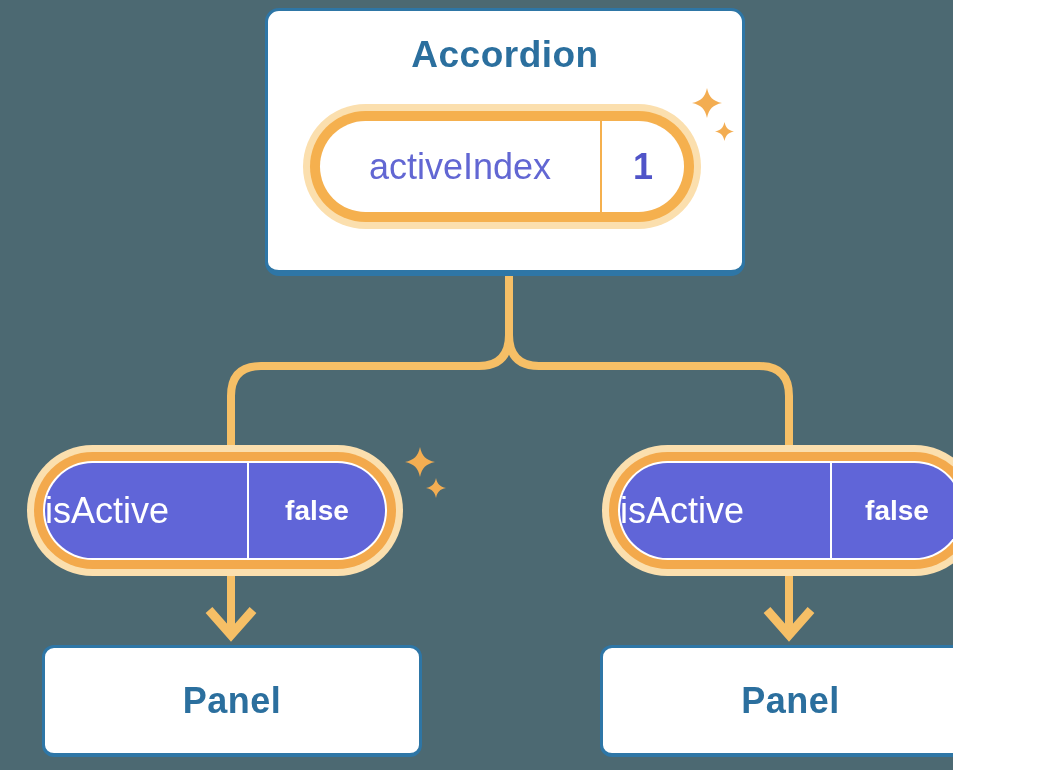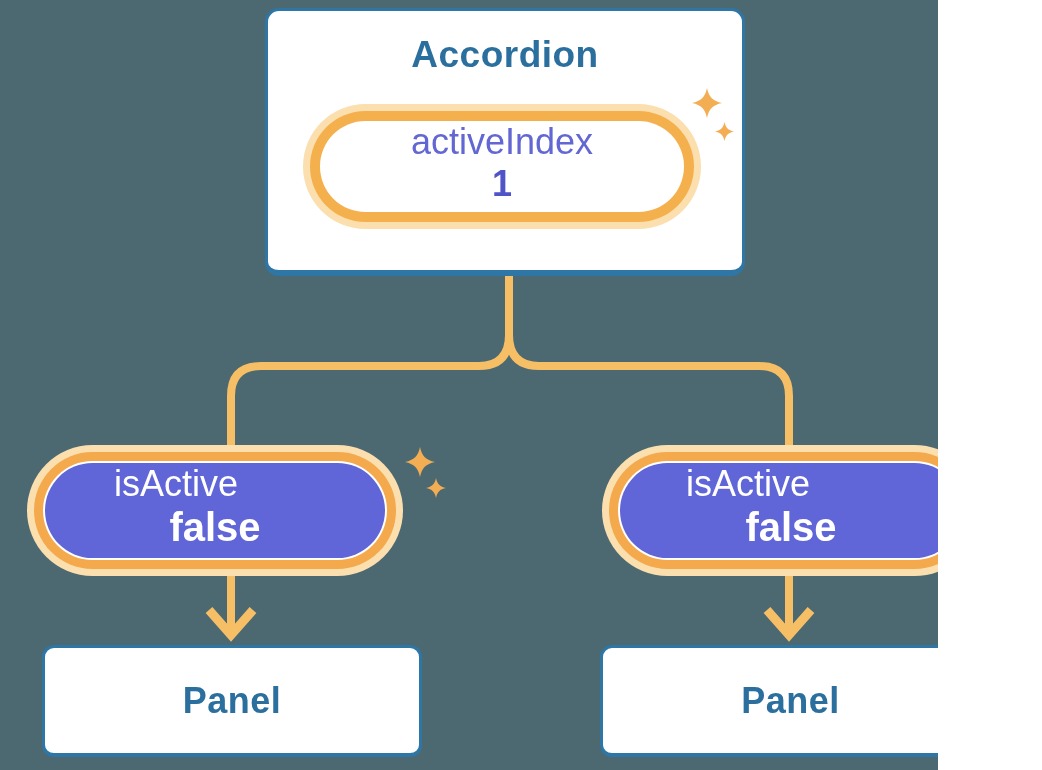--- a/index.html
+++ b/index.html
@@ -16,20 +16,21 @@
     --sparkle:#f3ad52;
     --white:#ffffff;
   }
   html,body{margin:0;padding:0;}
   body{font-family:"Liberation Sans", sans-serif;}
   .canvas{
     position:relative;
     width:938px;height:770px;
     background:var(--bg);
     overflow:hidden;
+    padding-left:15px;
   }
   svg.lines{position:absolute;left:0;top:0;z-index:1;}
   .node-box{
     position:absolute;
     background:var(--white);
     border:3px solid var(--blue-border);
     border-bottom-width:6px;
     border-radius:14px;
     box-sizing:border-box;
     z-index:2;
@@ -43,21 +44,21 @@
     position:absolute;left:265px;top:34px;width:480px;
     text-align:center;
     font-size:37px;font-weight:600;color:var(--blue-text);
     z-index:3;letter-spacing:0.5px;
   }
   .panel-label{
     font-size:36px;font-weight:600;color:var(--blue-text);letter-spacing:0.5px;
   }
   .pill{
     position:absolute;border-radius:999px;box-sizing:border-box;
-    display:flex;align-items:center;z-index:2;flex-direction:column;
+    display:flex;align-items:center;z-index:2;
   }
   .state-pill{
     left:320px;top:121px;width:364px;height:91px;
     background:var(--white);
     box-shadow:0 0 0 10px var(--ring), 0 0 0 17px var(--halo);
   }
   .state-pill .cell-name{width:280px;text-align:center;
     font-size:36px;color:var(--indigo-text);}
   .state-pill .divider{width:2px;align-self:stretch;background:var(--ring);}
   .state-pill .cell-value{flex:1;text-align:center;
@@ -67,21 +68,21 @@
     background:var(--purple);
     box-shadow:0 0 0 2px var(--white), 0 0 0 11px var(--ring-deep), 0 0 0 18px var(--halo);
   }
   .prop-pill-left{left:45px;width:340px;}
   .prop-pill-right{left:620px;width:342px;}
   .prop-pill .cell-name{text-align:left;font-size:36px;color:var(--white);}
   .prop-pill-left .cell-name{width:202px;}
   .prop-pill-right .cell-name{width:210px;}
   .prop-pill .divider{width:2px;align-self:stretch;background:var(--white);}
   .prop-pill .cell-value{flex:1;text-align:center;
-    font-size:40px;font-weight:700;color:var(--white);}
+    font-size:28px;font-weight:700;color:var(--white);}
   .sparkle{position:absolute;z-index:4;}
 </style>
 </head>
 <body>
 
 <div class="canvas">
 
   <svg class="lines" width="1042" height="770" viewBox="0 0 1042 770">
     <g fill="none" stroke="#f6bf66">
       <path d="M509,276 L509,335 Q509,366 479,366 L261,366 Q231,366 231,396 L231,500" stroke-width="8"></path>

